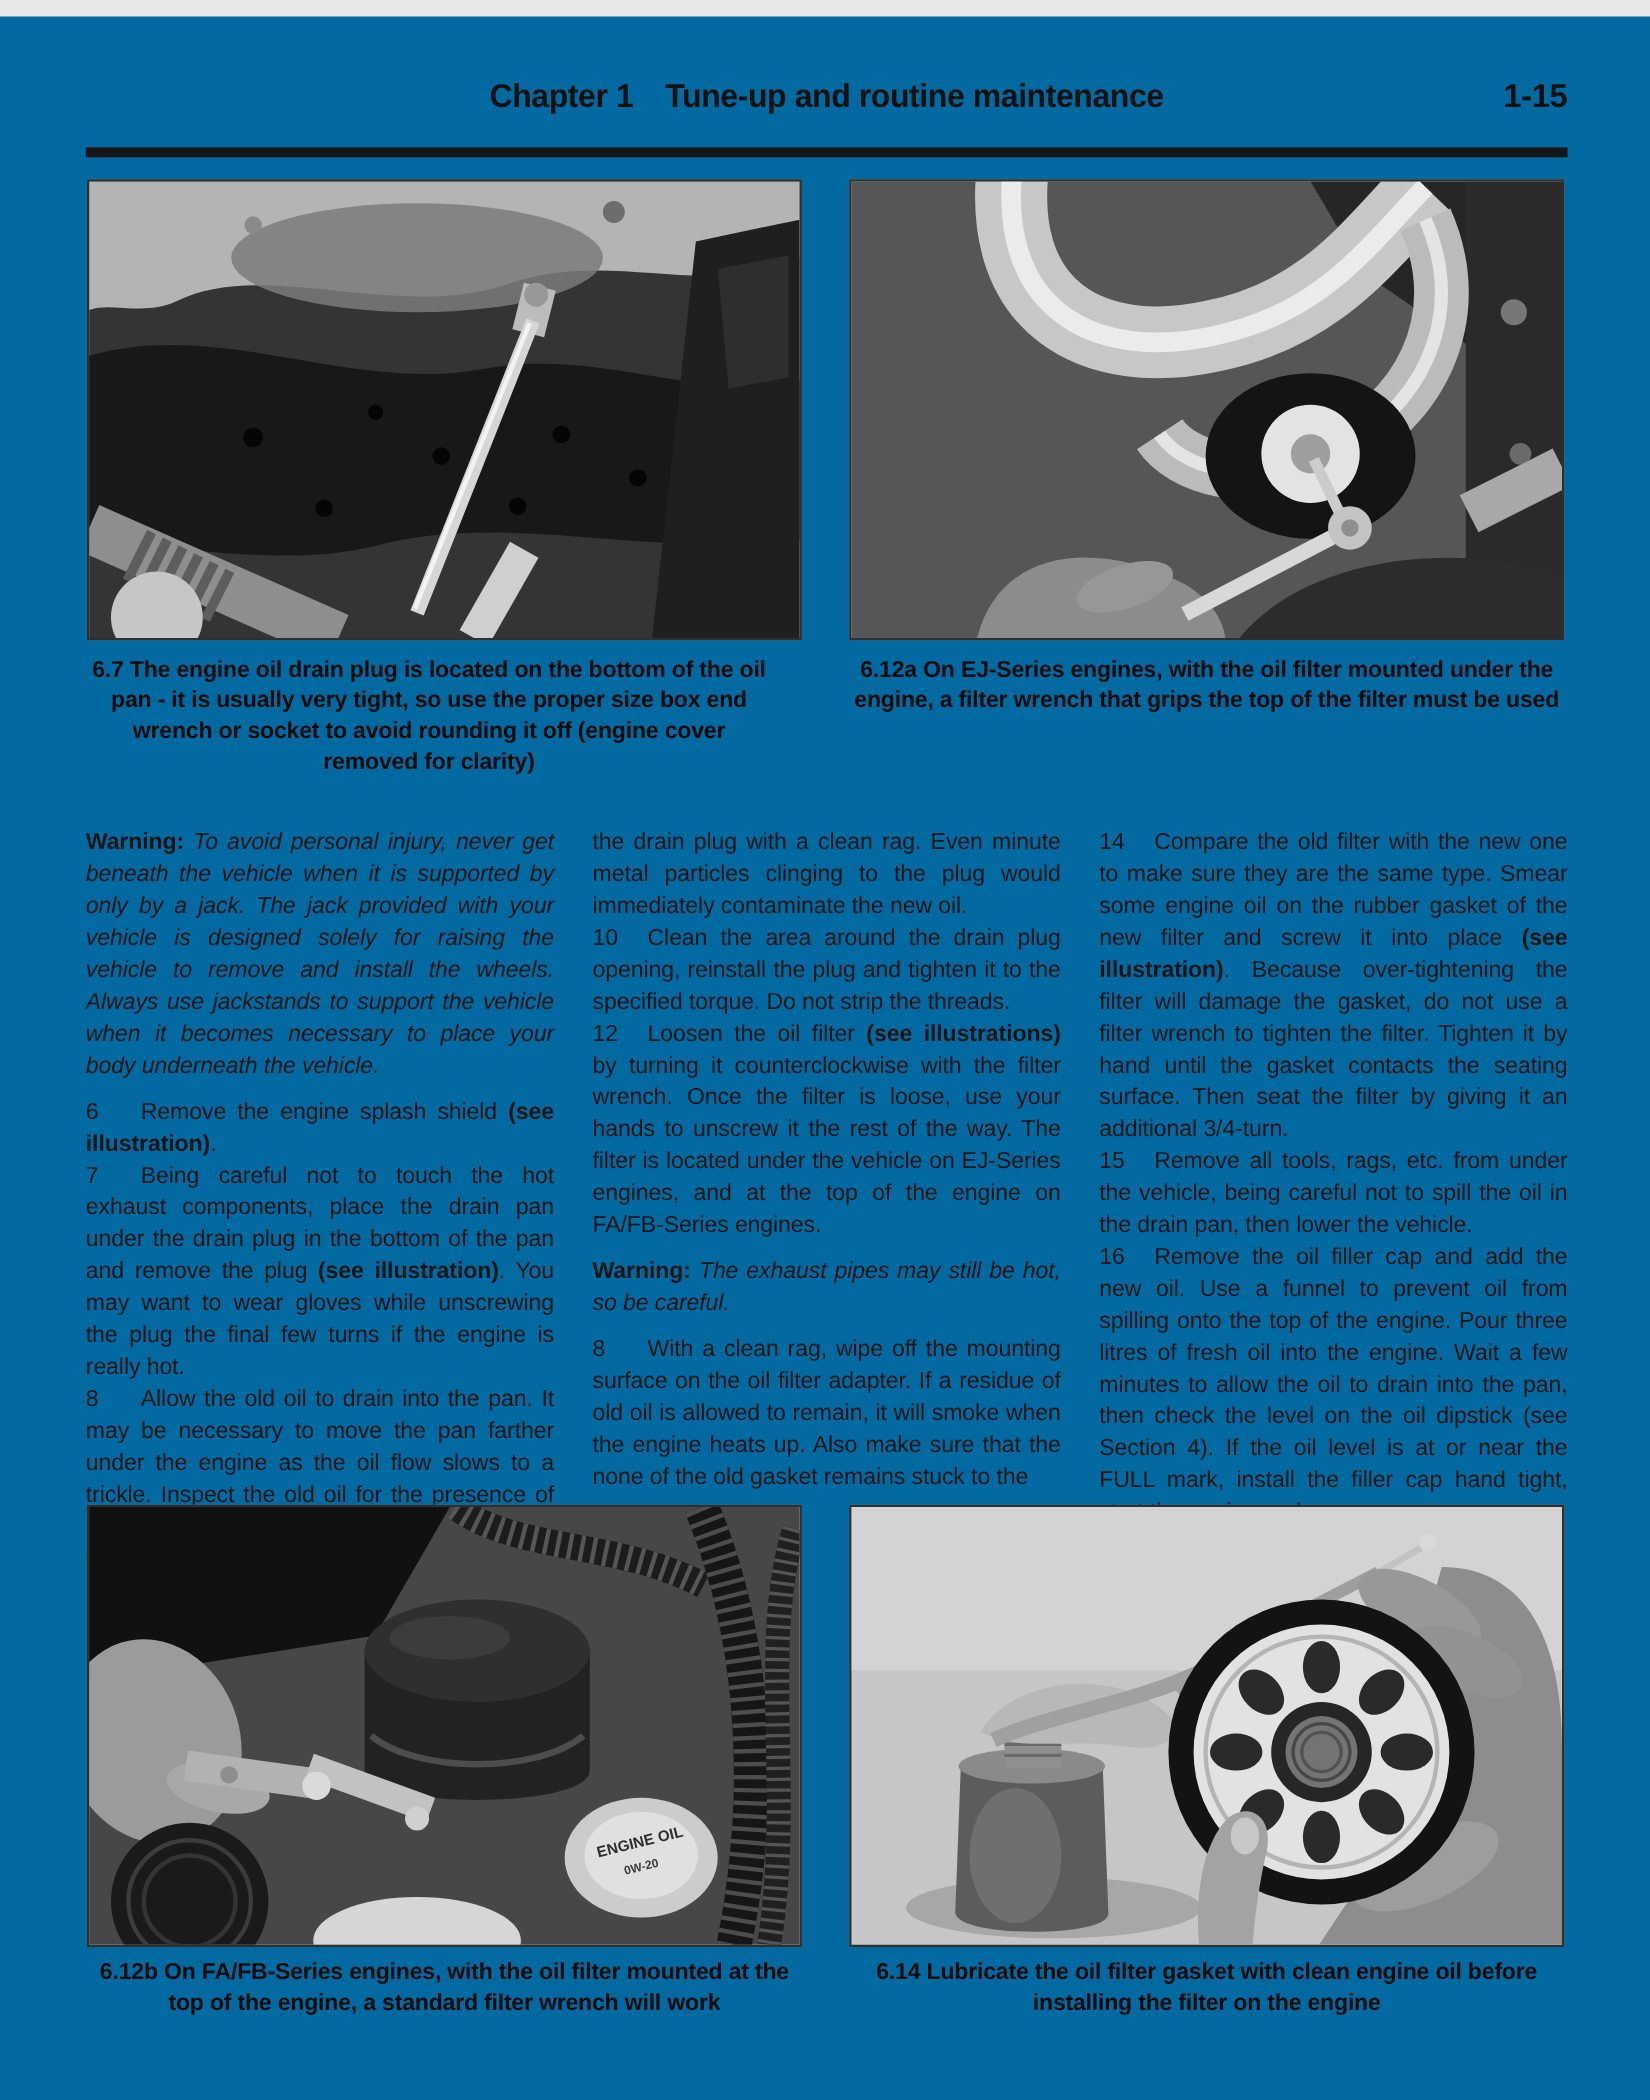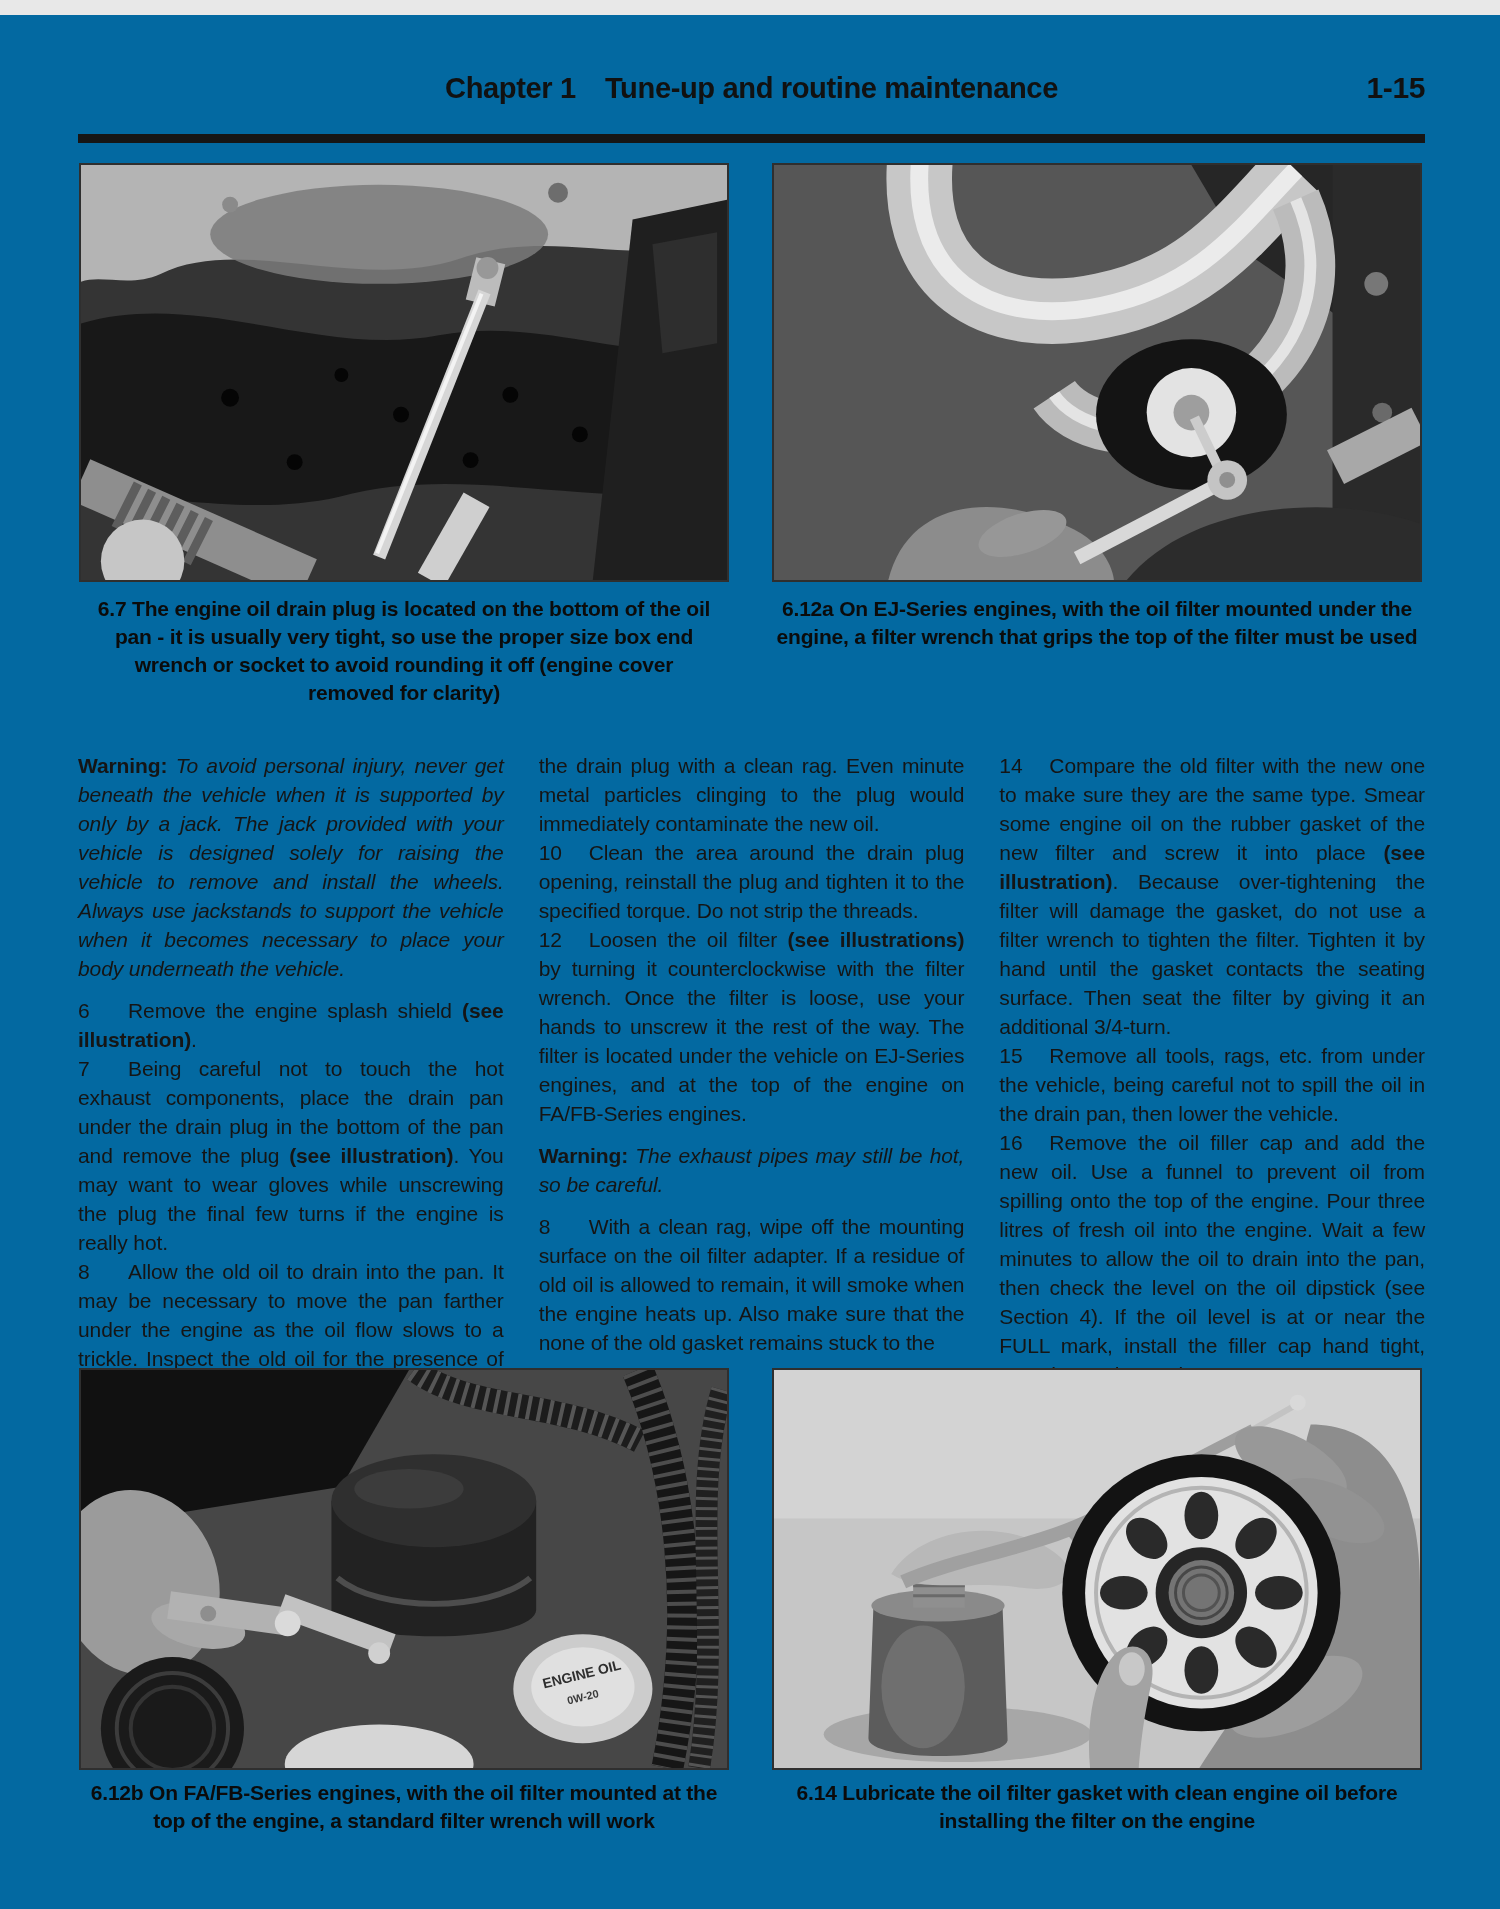--- a/index.html
+++ b/index.html
@@ -15,21 +15,21 @@
   
   .photo{position:absolute;margin:0;border:2px solid #2f2f2f;box-sizing:border-box;background:#9a9a9a;overflow:hidden;}
   .photo svg{display:block;width:100%;height:100%;}
   #fig-6-7   {left:79px; top:148px; width:650px;height:419px;}
   #fig-6-12a {left:772px;top:148px; width:650px;height:419px;}
   #fig-6-12b {left:79px; top:1353px;width:650px;height:402px;}
   #fig-6-14  {left:772px;top:1353px;width:650px;height:402px;}
   
   .caption{position:absolute;text-align:center;font-weight:bold;font-size:21px;line-height:28px;
         letter-spacing:-0.2px;color:#0b0b0b;}
-  #cap-6-7   {left:79px; top:580px; width:650px;padding:0 12px;box-sizing:border-box;}
+  #cap-6-7   {left:65px; top:580px; width:650px;padding:0 12px;box-sizing:border-box;}
   #cap-6-12a {left:760px;top:580px; width:674px;}
   #cap-6-12b {left:72px; top:1764px;width:664px;text-align:center;}
   #cap-6-14  {left:760px;top:1764px;width:674px;}
   
   .body-text{position:absolute;left:78px;top:736px;width:1347px;display:flex;gap:35px;justify-content:center;}
   .col{flex:1;font-size:21px;line-height:29px;text-align:justify;color:#151515;letter-spacing:-0.1px;}
   .para{margin:0;}
   .para.warning{margin:13px 0 13px 0;}
   .col .para.warning:first-child{margin-top:0;}
   .step-num{display:inline-block;width:50px;}

